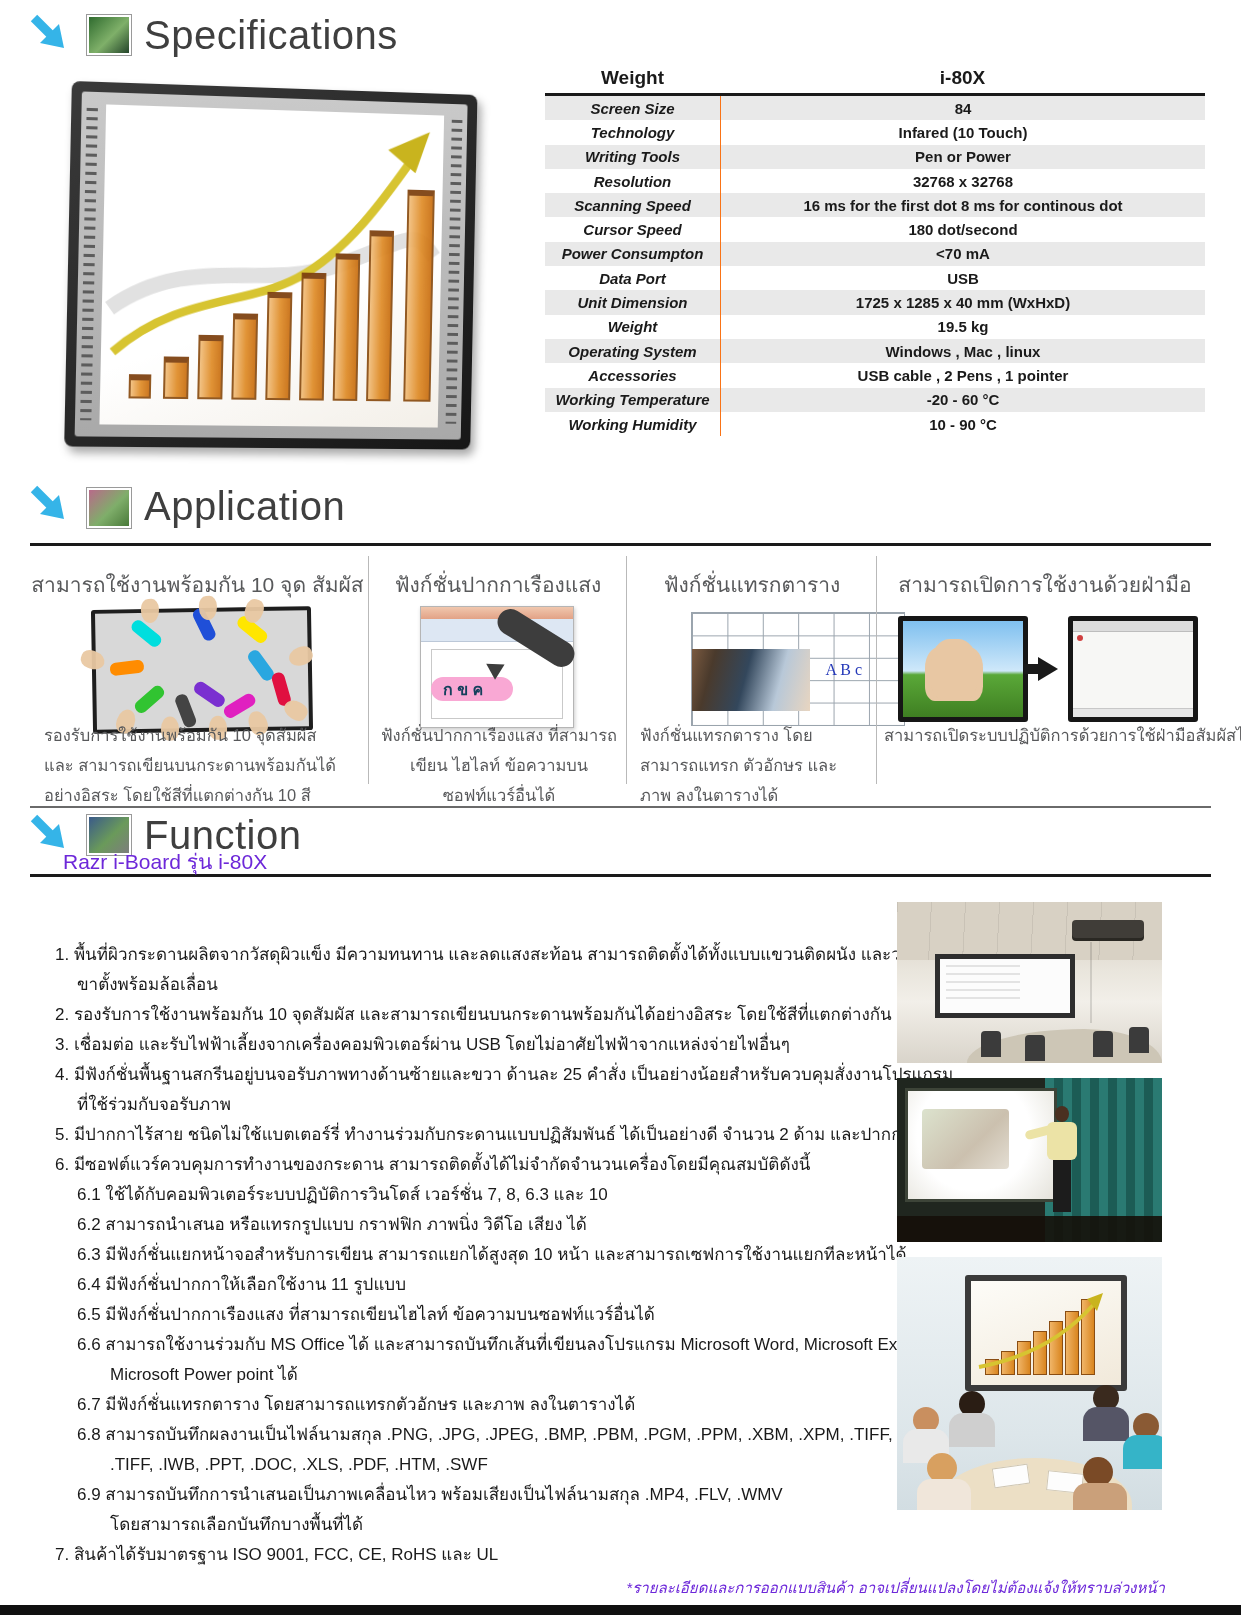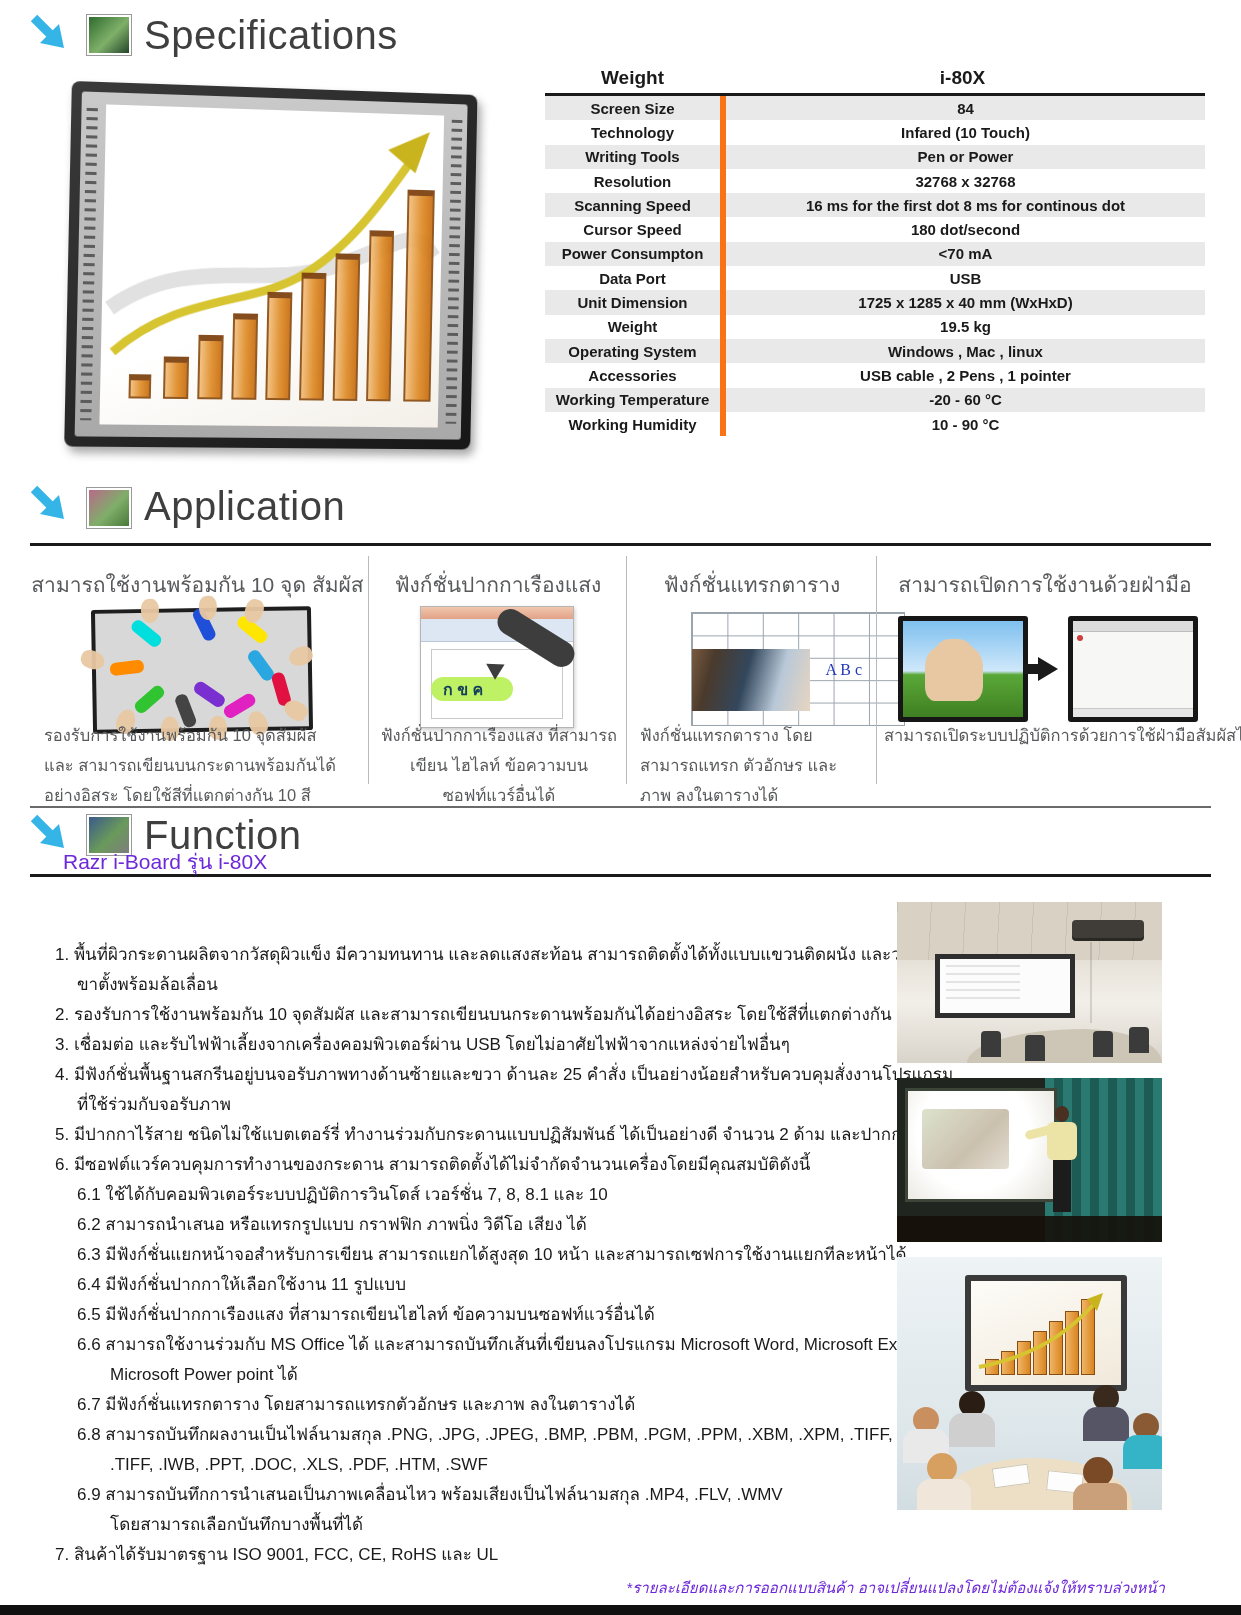--- a/index.html
+++ b/index.html
@@ -19,22 +19,22 @@
   .rule-thin{position:absolute;left:30px;width:1181px;height:2px;background:#6a6a6a;}
 
   
   .spec-table{position:absolute;left:545px;top:63px;width:660px;font-weight:600;}
   .spec-head{display:flex;height:30px;align-items:center;font-size:19px;font-weight:700;}
   .spec-head .hm{width:175px;text-align:center;}
   .spec-head .hv{flex:1;text-align:center;}
   .spec-hr{height:3px;background:#1a1a1a;}
   .spec-row{display:flex;height:24.3px;align-items:center;font-size:15px;}
   .spec-body > div:nth-of-type(odd){background:#e9e9e9;}
-  .spec-label{width:175px;text-align:center;border-right:6px solid #f97316;align-self:stretch;
-              display:flex;align-items:center;justify-content:center;}
+  .spec-label{width:175px;text-align:center;border-right:1px solid #f97316;align-self:stretch;
+              display:flex;align-items:center;justify-content:center;font-style:italic;}
   .spec-value{flex:1;text-align:center;}
 
   
   .board-wrap{position:absolute;left:70px;top:88px;width:408px;height:360px;
               transform:perspective(1400px) rotateY(6deg) rotate(1.2deg);}
   .board-frame{position:absolute;inset:0;background:linear-gradient(145deg,#3a3a3a,#171717);
                border-radius:8px;box-shadow:4px 6px 10px rgba(0,0,0,.35);}
   .board-bezel{position:absolute;inset:10px;background:linear-gradient(180deg,#c9c9c9,#a9a9a9);border-radius:3px;}
   .board-strip{position:absolute;top:16px;bottom:16px;width:11px;
                background:repeating-linear-gradient(180deg,#5c5c5c 0 3px,transparent 3px 9px);}
@@ -57,21 +57,21 @@
             position:relative;transform:rotate(-1deg);}
   .mt-mark{position:absolute;width:34px;height:13px;border-radius:6px;}
   .mt-hand{position:absolute;width:18px;height:24px;background:#e9c8a2;border-radius:45% 45% 55% 55%;opacity:.95;}
 
   
   .word-win{width:152px;height:120px;background:#fff;border:1px solid #b5b5b5;position:relative;
             box-shadow:1px 2px 4px rgba(0,0,0,.2);}
   .ww-title{height:12px;background:linear-gradient(180deg,#f0c7ae,#e2a286);}
   .ww-ribbon{height:22px;background:#dde7f3;border-bottom:1px solid #bcc8d8;}
   .ww-page{position:absolute;left:10px;right:10px;top:42px;bottom:8px;border:1px solid #c9c9c9;background:#fff;}
-  .hl-pill{position:absolute;left:10px;bottom:26px;width:82px;height:24px;background:#bef264;border-radius:12px;
+  .hl-pill{position:absolute;left:10px;bottom:26px;width:82px;height:24px;background:#f9a8d4;border-radius:12px;
            display:flex;align-items:baseline;gap:3px;padding-left:12px;box-sizing:border-box;color:#15405c;}
   .pen-body{position:absolute;right:-6px;top:18px;width:86px;height:26px;background:#3d3d3d;border-radius:13px;
             transform:rotate(32deg);}
   .pen-tip{position:absolute;right:72px;top:52px;width:0;height:0;border-top:9px solid transparent;
            border-bottom:9px solid transparent;border-right:16px solid #3d3d3d;transform:rotate(32deg);}
 
   
   .grid-img{width:212px;height:112px;position:relative;background:#fff;
             background-image:linear-gradient(#9aa4ad 1px,transparent 1px),linear-gradient(90deg,#9aa4ad 1px,transparent 1px);
             background-size:35.4px 22.4px;border:1px solid #9aa4ad;}
@@ -381,21 +381,21 @@
       <div class="fn-line ind-0">3. เชื่อมต่อ และรับไฟฟ้าเลี้ยงจากเครื่องคอมพิวเตอร์ผ่าน  USB  โดยไม่อาศัยไฟฟ้าจากแหล่งจ่ายไฟอื่นๆ</div>
 
       <div class="fn-line ind-0">4. มีฟังก์ชั่นพื้นฐานสกรีนอยู่บนจอรับภาพทางด้านซ้ายและขวา ด้านละ 25 คำสั่ง เป็นอย่างน้อยสำหรับควบคุมสั่งงานโปรแกรม</div>
 
       <div class="fn-line ind-1">ที่ใช้ร่วมกับจอรับภาพ</div>
 
       <div class="fn-line ind-0">5. มีปากกาไร้สาย ชนิดไม่ใช้แบตเตอร์รี่ ทำงานร่วมกับกระดานแบบปฏิสัมพันธ์ ได้เป็นอย่างดี จำนวน 2 ด้าม และปากกายืดได้ 1 ด้าม</div>
 
       <div class="fn-line ind-0">6. มีซอฟต์แวร์ควบคุมการทำงานของกระดาน สามารถติดตั้งได้ไม่จำกัดจำนวนเครื่องโดยมีคุณสมบัติดังนี้</div>
 
-      <div class="fn-line ind-1">6.1 ใช้ได้กับคอมพิวเตอร์ระบบปฏิบัติการวินโดส์ เวอร์ชั่น  7, 8, 8.1 และ 10</div>
+      <div class="fn-line ind-1">6.1 ใช้ได้กับคอมพิวเตอร์ระบบปฏิบัติการวินโดส์ เวอร์ชั่น  7, 8, 6.3 และ 10</div>
 
       <div class="fn-line ind-1">6.2 สามารถนำเสนอ หรือแทรกรูปแบบ กราฟฟิก ภาพนิ่ง วิดีโอ เสียง ได้</div>
 
       <div class="fn-line ind-1">6.3 มีฟังก์ชั่นแยกหน้าจอสำหรับการเขียน สามารถแยกได้สูงสุด 10 หน้า และสามารถเซฟการใช้งานแยกทีละหน้าได้</div>
 
       <div class="fn-line ind-1">6.4 มีฟังก์ชั่นปากกาให้เลือกใช้งาน 11 รูปแบบ</div>
 
       <div class="fn-line ind-1">6.5 มีฟังก์ชั่นปากกาเรืองแสง ที่สามารถเขียนไฮไลท์ ข้อความบนซอฟท์แวร์อื่นได้</div>
 
       <div class="fn-line ind-1">6.6 สามารถใช้งานร่วมกับ MS Office ได้ และสามารถบันทึกเส้นที่เขียนลงโปรแกรม Microsoft Word, Microsoft Excel และ</div>

